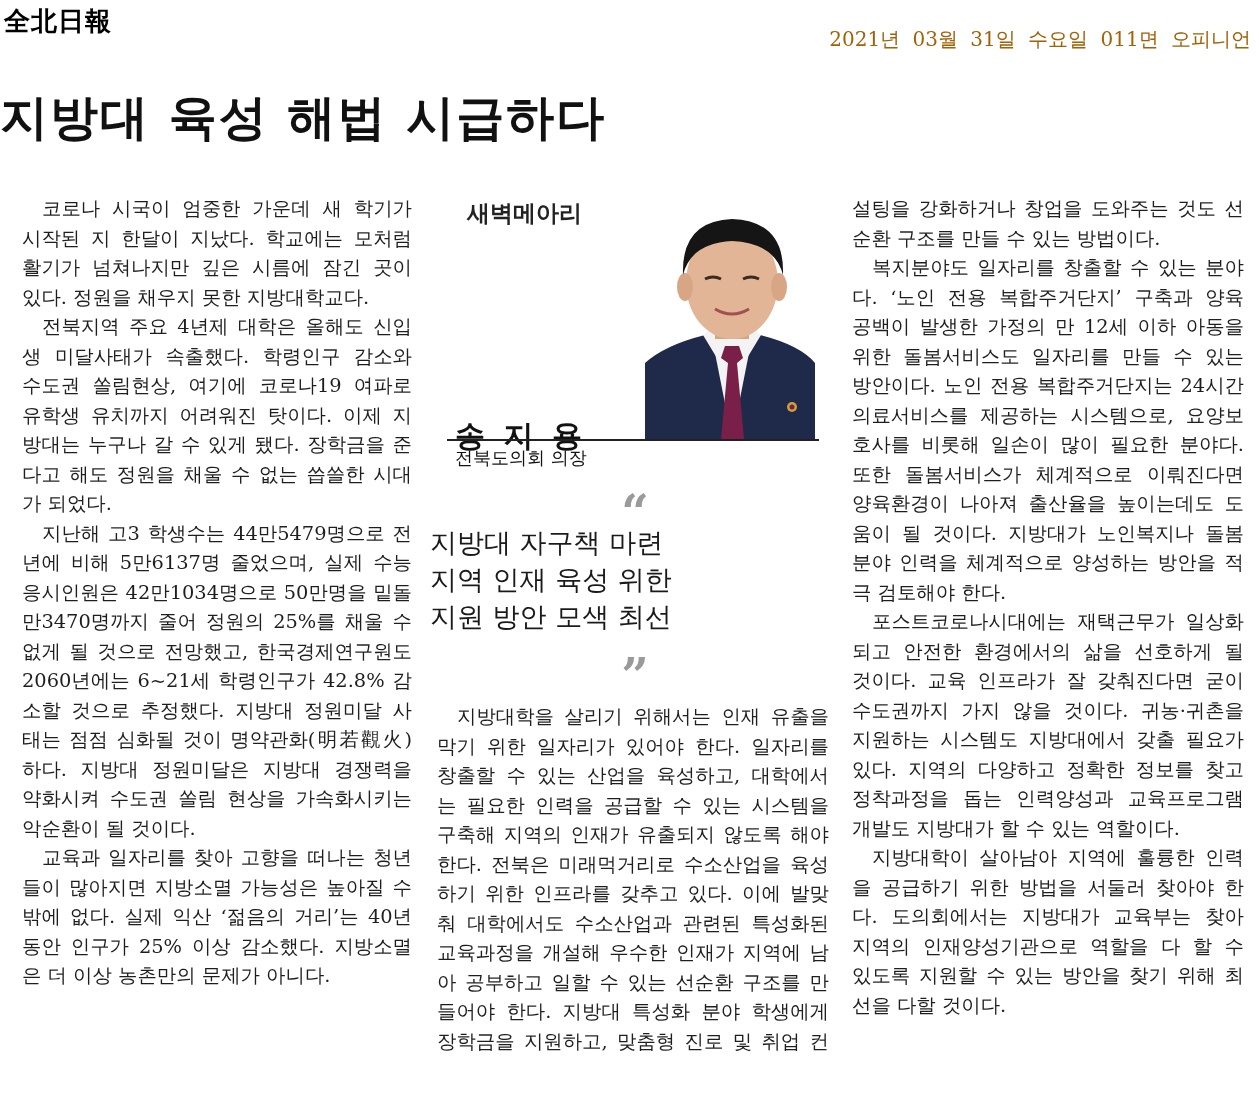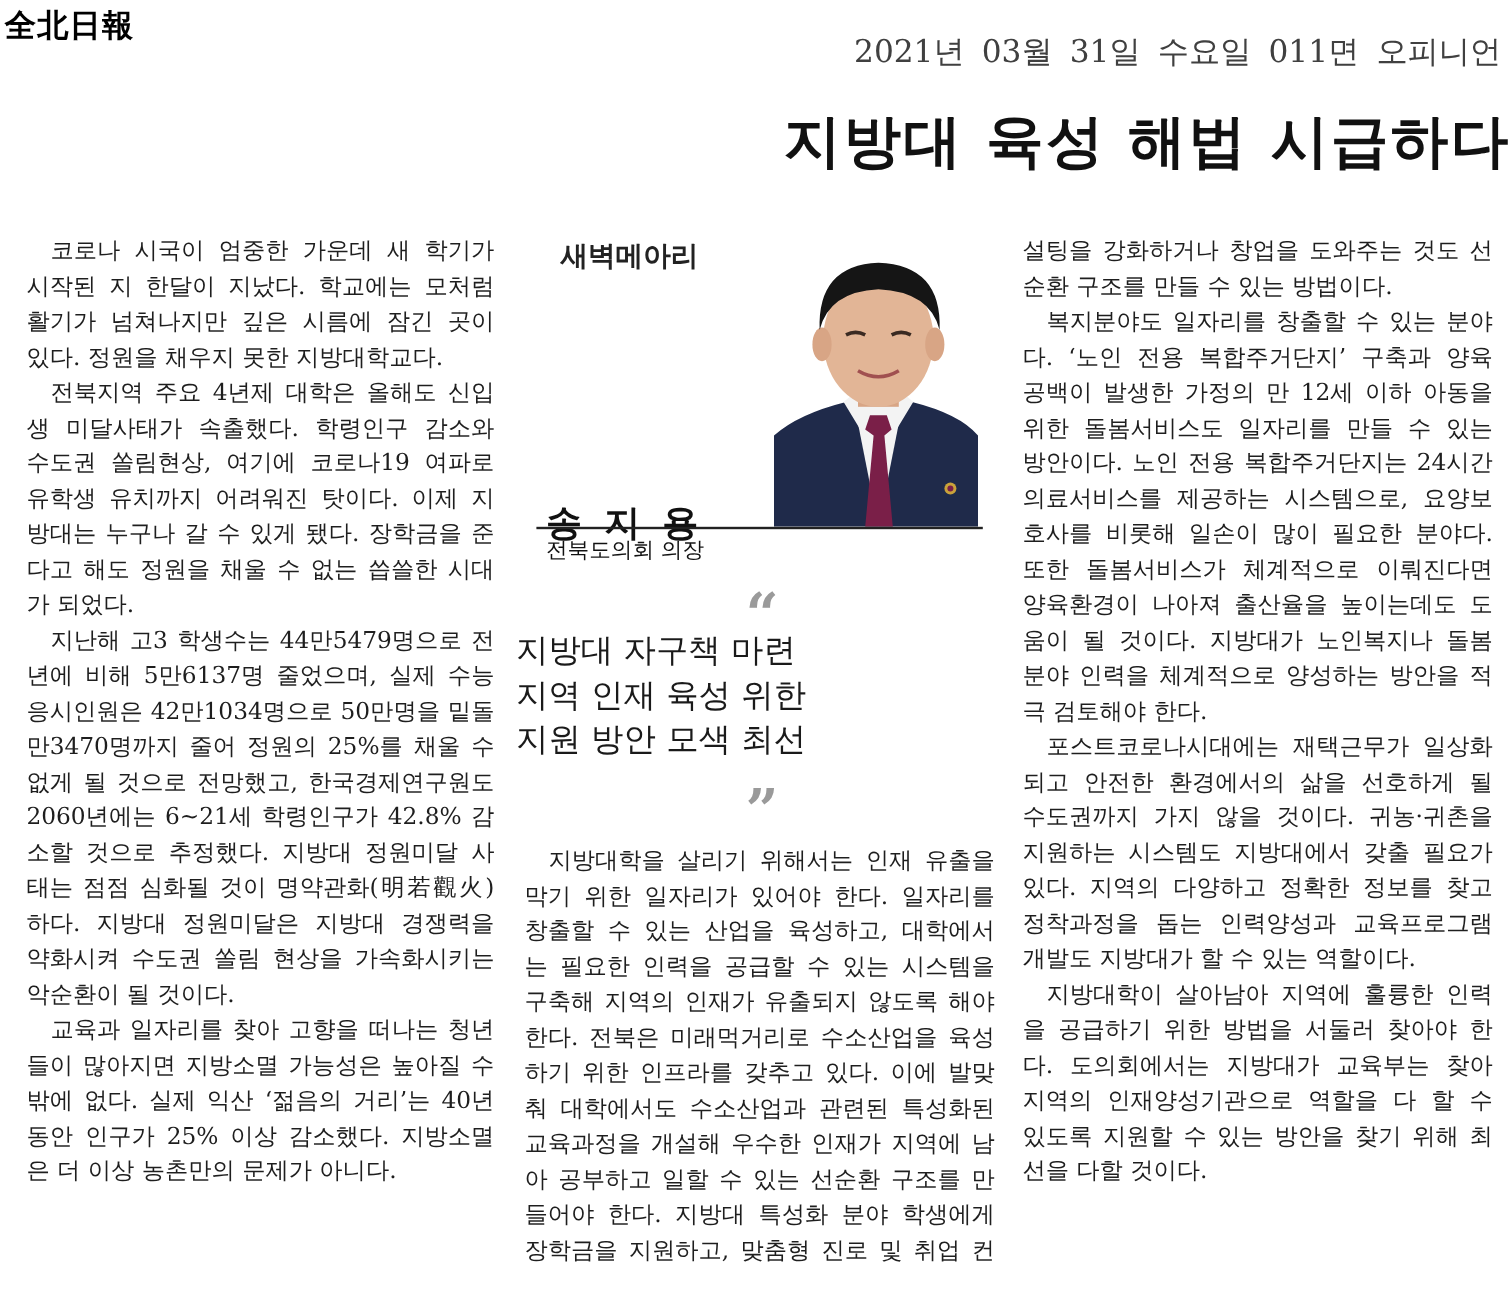--- a/index.html
+++ b/index.html
@@ -1,22 +1,22 @@
 <!DOCTYPE html>
 <html><head>
   <meta charset="utf-8">
   <style>
     html, body { margin:0; padding:0; background:#ffffff; }
     body { width:1259px; height:1094px; position:relative; overflow:hidden; color:#1a1a1a;
            font-family:"DejaVu Serif", "Liberation Serif", serif; }
     .masthead { position:absolute; left:4px; top:4px; font-family:Liberation Sans, sans-serif;
                 font-weight:bold; font-size:26px; letter-spacing:1px; color:#000; }
-    .dateline { position:absolute; right:8px; top:26px; font-size:26px; color:#404040;
+    .dateline { position:absolute; right:8px; top:26px; font-size:20px; color:#a16207;
                 font-family:"DejaVu Serif", serif; word-spacing:6px; }
-    .headline { position:absolute; left:0; top:86px; width:1259px; text-align:right;
+    .headline { position:absolute; left:0; top:86px; width:1259px; text-align:left;
                 font-family:"DejaVu Sans", sans-serif; font-size:48px; font-weight:bold;
                 letter-spacing:2px; color:#111; }
     .col { position:absolute; font-size:19.4px; line-height:29.5px; color:#1e1e1e; }
     .col .ln { white-space:nowrap; display:block; text-align:justify; text-align-last:justify; height:29.5px; }
     .col .ln.last { text-align-last:left; }
     .col .ln.indent { padding-left:20px; }
     #col1 { left:22px; top:194px; width:390px; }
     #col2 { left:437px; top:702px; width:392px; }
     #col3 { left:852px; top:194px; width:392px; }
     .series { position:absolute; left:467px; top:198px; font-family:"DejaVu Sans", sans-serif;
@@ -145,20 +145,21 @@
   <span class="ln">방안이다. 노인 전용 복합주거단지는 24시간</span>
   <span class="ln">의료서비스를 제공하는 시스템으로, 요양보</span>
   <span class="ln">호사를 비롯해 일손이 많이 필요한 분야다.</span>
   <span class="ln">또한 돌봄서비스가 체계적으로 이뤄진다면</span>
   <span class="ln">양육환경이 나아져 출산율을 높이는데도 도</span>
   <span class="ln">움이 될 것이다. 지방대가 노인복지나 돌봄</span>
   <span class="ln">분야 인력을 체계적으로 양성하는 방안을 적</span>
   <span class="ln last">극 검토해야 한다.</span>
   <span class="ln indent">포스트코로나시대에는 재택근무가 일상화</span>
   <span class="ln">되고 안전한 환경에서의 삶을 선호하게 될</span>
+  <span class="ln">것이다. 교육 인프라가 잘 갖춰진다면 굳이</span>
   <span class="ln">수도권까지 가지 않을 것이다. 귀농·귀촌을</span>
   <span class="ln">지원하는 시스템도 지방대에서 갖출 필요가</span>
   <span class="ln">있다. 지역의 다양하고 정확한 정보를 찾고</span>
   <span class="ln">정착과정을 돕는 인력양성과 교육프로그램</span>
   <span class="ln last">개발도 지방대가 할 수 있는 역할이다.</span>
   <span class="ln indent">지방대학이 살아남아 지역에 훌륭한 인력</span>
   <span class="ln">을 공급하기 위한 방법을 서둘러 찾아야 한</span>
   <span class="ln">다. 도의회에서는 지방대가 교육부는 찾아</span>
   <span class="ln">지역의 인재양성기관으로 역할을 다 할 수</span>
   <span class="ln">있도록 지원할 수 있는 방안을 찾기 위해 최</span>

